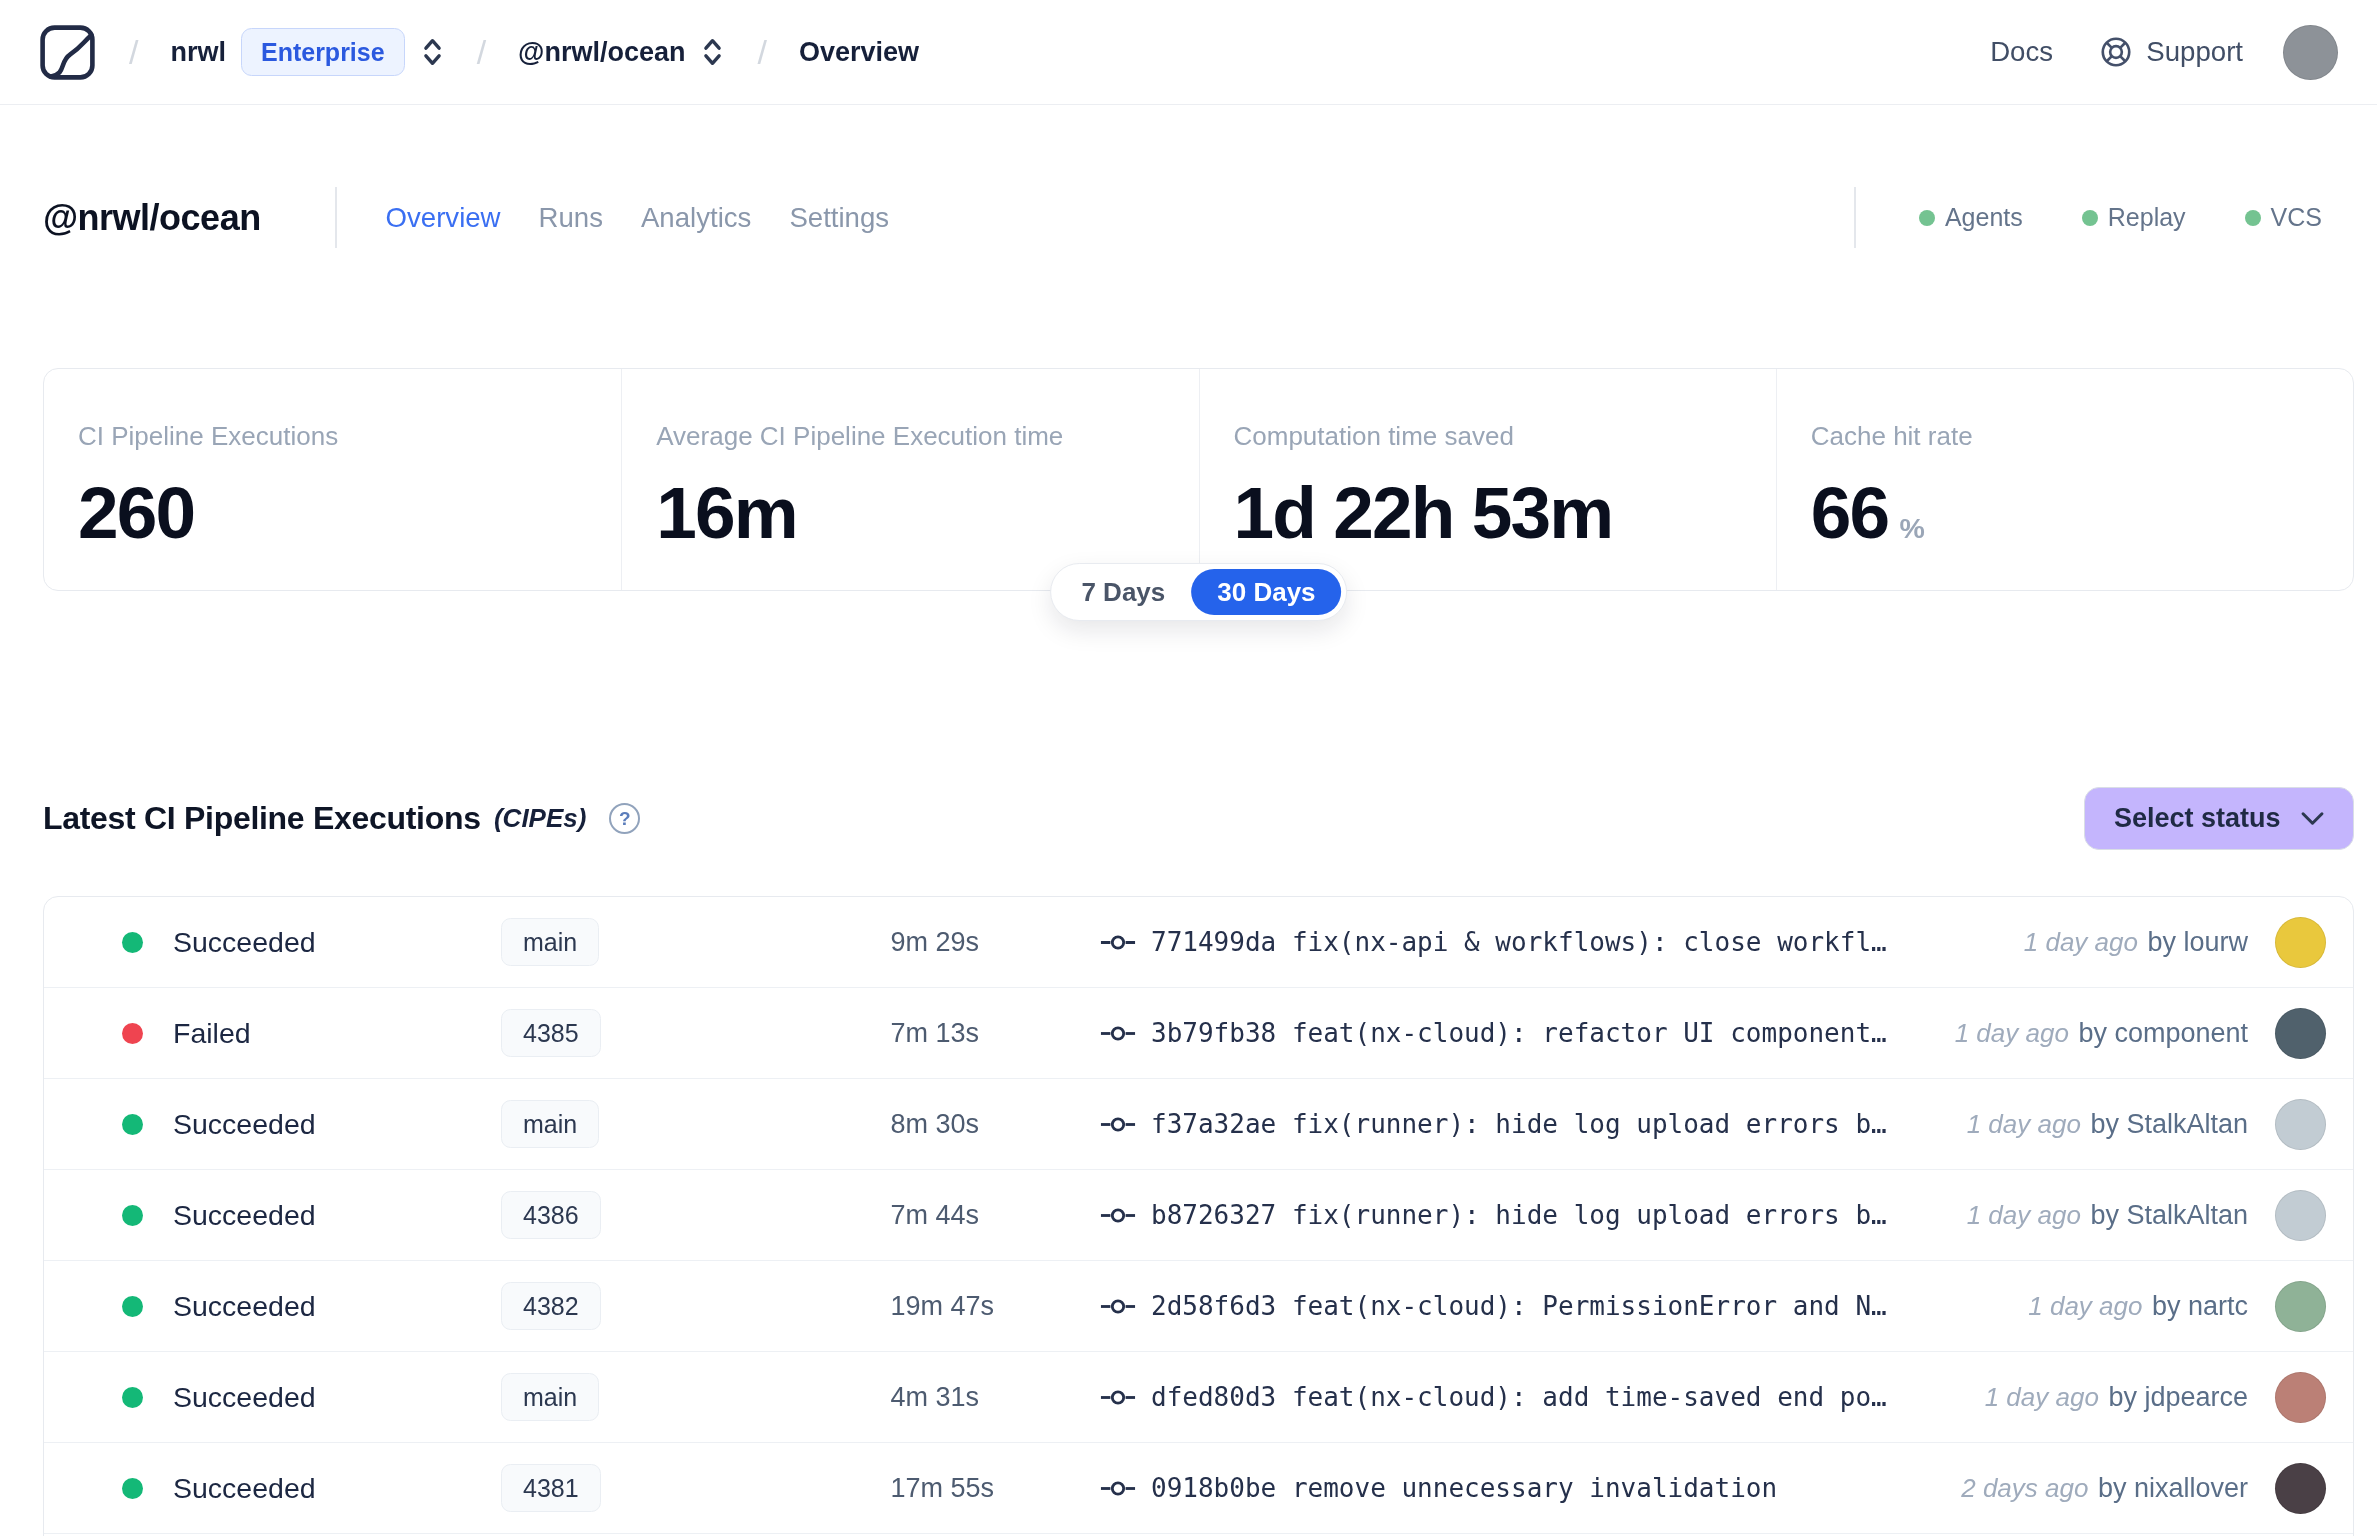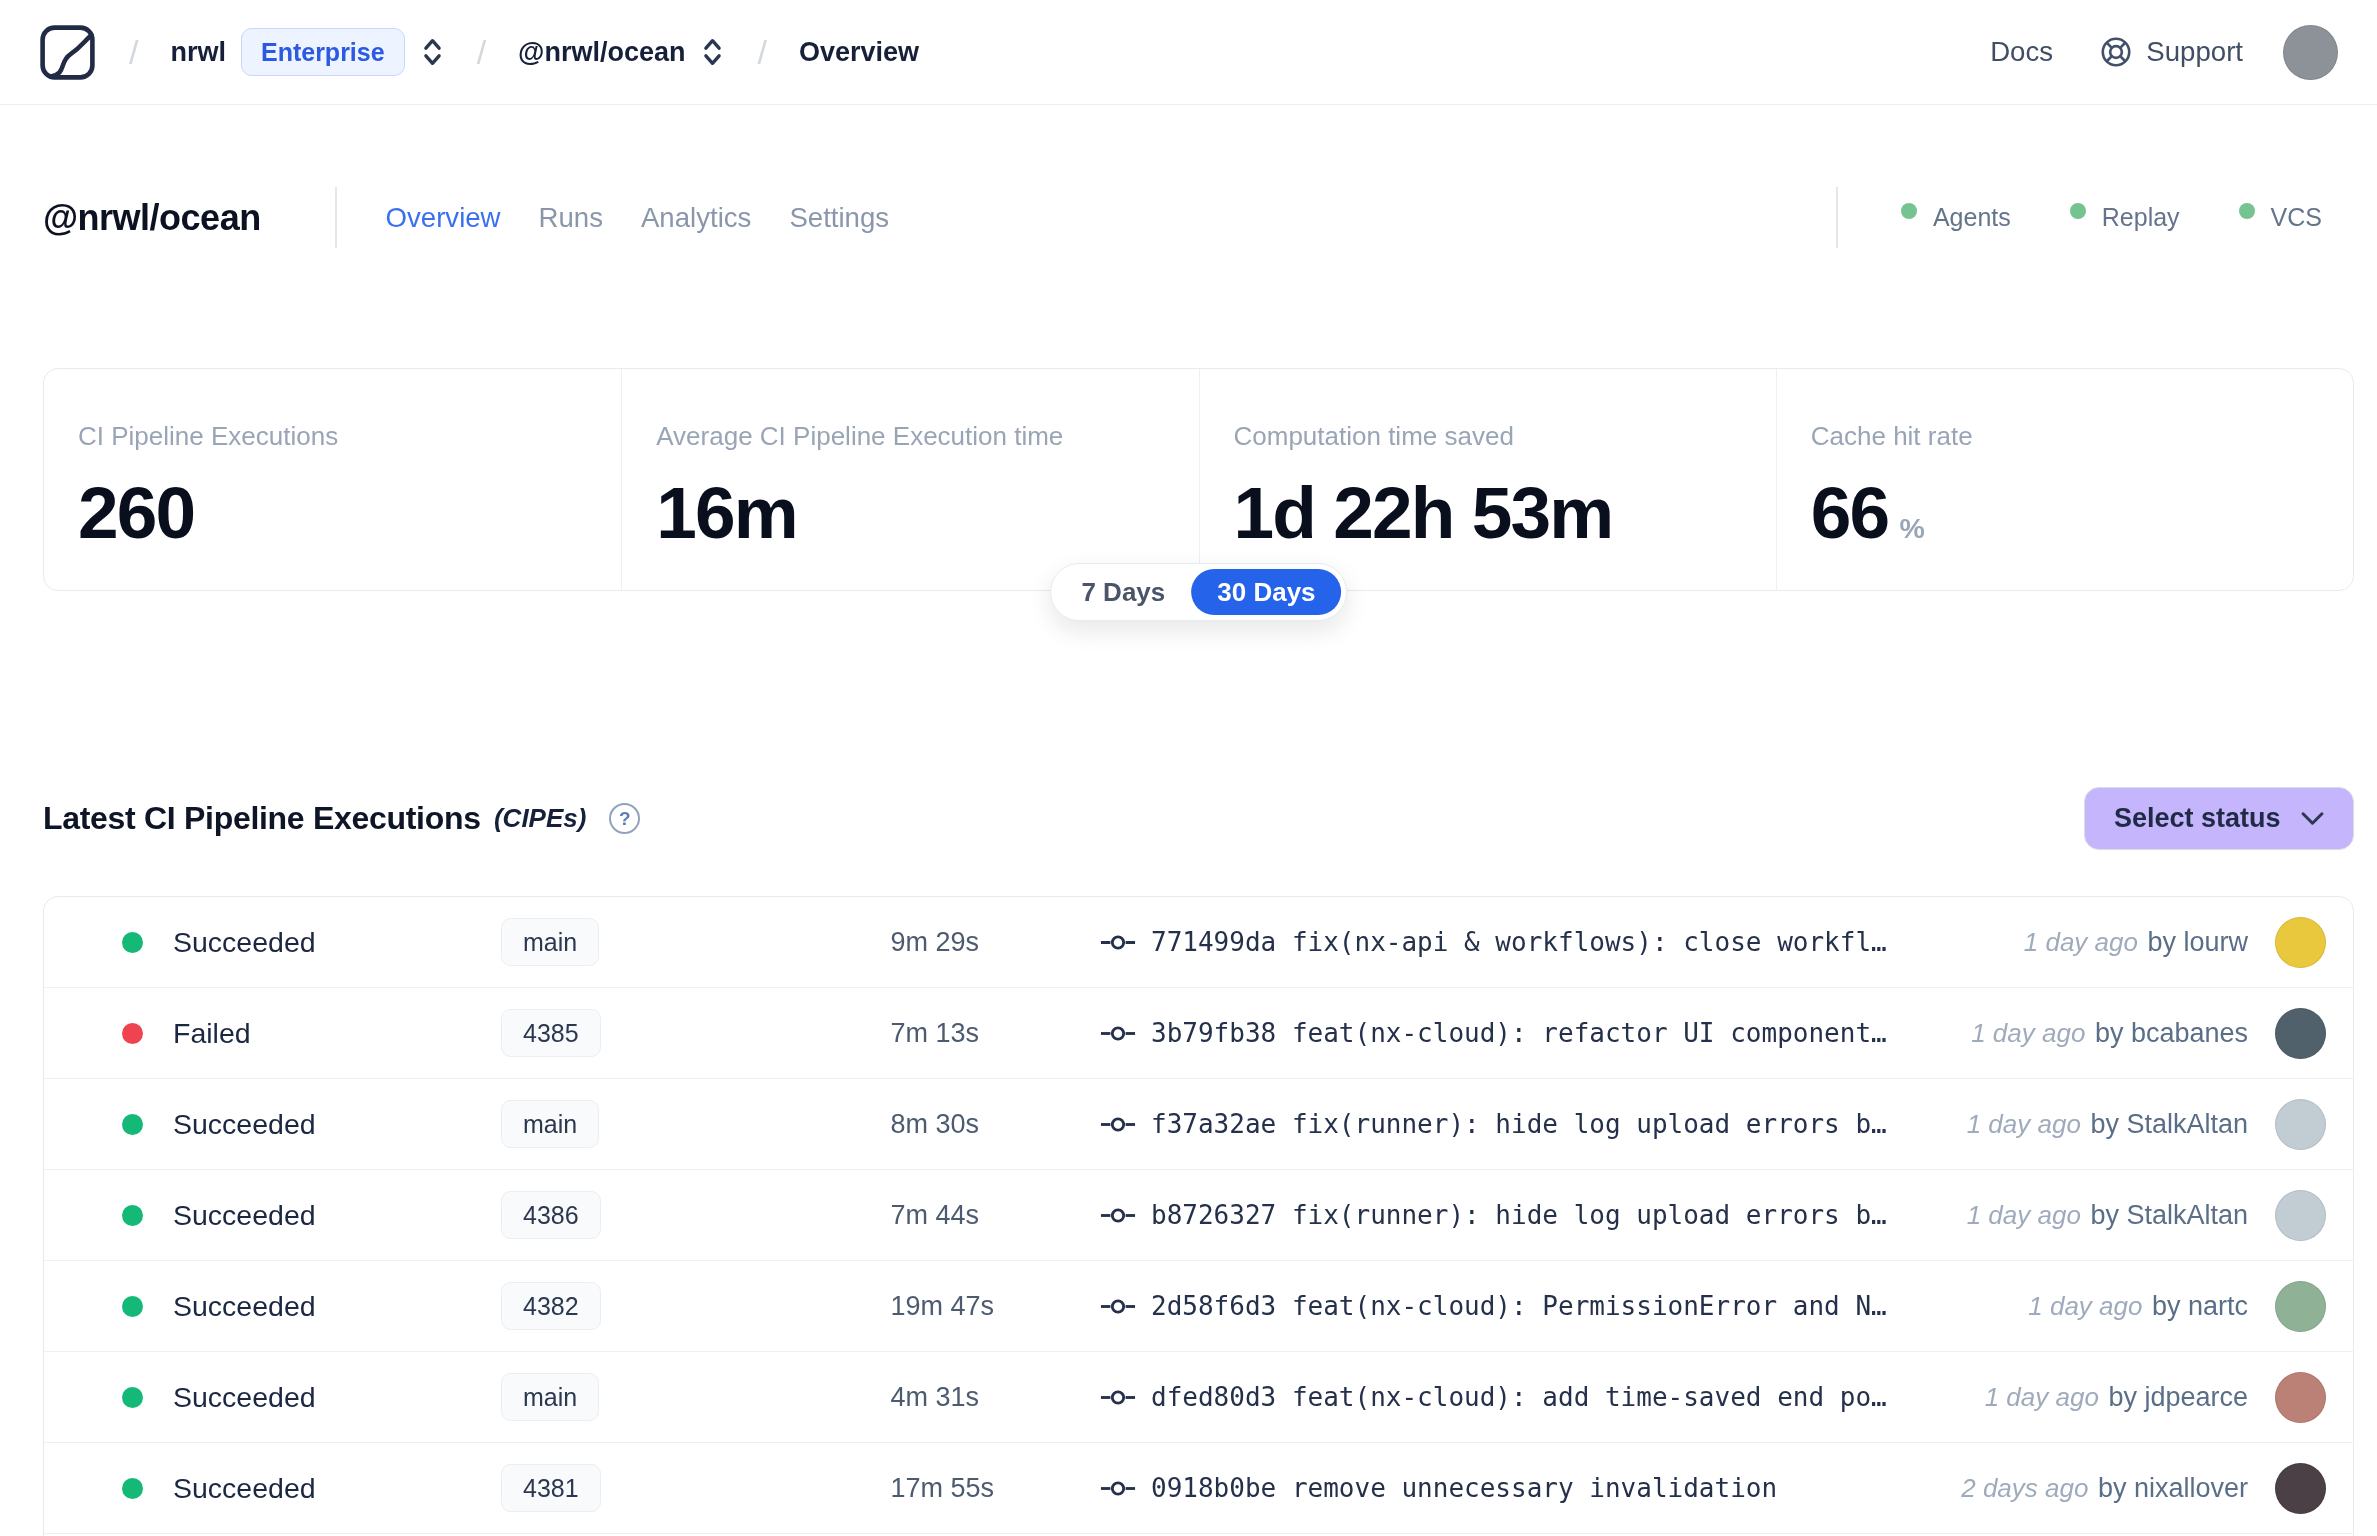--- a/index.html
+++ b/index.html
@@ -28,21 +28,21 @@
   
   .ws-header { display:flex; align-items:center; height:61px; margin:82px 24px 0 43px; }
   .ws-title { font-size:36px; font-weight:700; color:#0c1222; letter-spacing:-0.5px; }
   .vdivider { width:1.9px; height:61px; background:#e4e7ec; }
   .ws-header .vdivider.left { margin:0 49px 0 74px; }
   .tabs { display:flex; align-items:center; gap:38px; }
   .tab { font-size:27.6px; font-weight:500; color:#8a97ab; cursor:pointer; }
   .tab.active { color:var(--tab-active,#3a6ff2); }
   .ws-header .vdivider.right { margin-right:63px; }
   .integrations { display:flex; align-items:center; gap:59px; margin-right:32px; }
-  .integration { display:flex; align-items:flex-start; gap:16px; }
+  .integration { display:flex; align-items:center; gap:10px; }
   .int-dot { width:16px; height:16px; border-radius:50%; background:var(--integration-dot,#74c391); }
   .int-label { font-size:25px; font-weight:500; color:#64748b; }
 
   
   .stats-wrap { position:relative; margin:120px 24px 0 43px; }
   .stats { display:grid; grid-template-columns:1fr 1fr 1fr 1fr; height:223px;
     border:1.9px solid #e7eaef; border-radius:15px; background:#fff; }
   .stat-card { padding:52px 28.5px 0 34px; }
   .stat-card + .stat-card { border-left:1.9px solid #edeff3; }
   .stat-label { font-size:26px; font-weight:500; color:#99a5b6; }
@@ -240,21 +240,21 @@
     <span><span class="branch-badge">4385</span></span>
     <span class="cell-duration">7m 13s</span>
     <span class="cell-commit">
         <svg width="36" height="25" viewBox="0 0 38 26" fill="none" stroke="#25304b" stroke-width="3">
           <line x1="1" y1="13" x2="11" y2="13"></line>
           <circle cx="19" cy="13" r="6"></circle>
           <line x1="27" y1="13" x2="37" y2="13"></line>
         </svg>
         <span class="commit-text">3b79fb38 feat(nx-cloud): refactor UI component…</span>
       </span>
-    <span class="cell-meta"><span class="meta-time">1 day ago</span><span class="meta-author">by bcabanes</span></span>
+    <span class="cell-meta"><span class="meta-time">1 day ago</span><span class="meta-author">by component</span></span>
     <span class="row-avatar" style="background: rgb(80, 97, 108);"></span>
   </div>
 
   <div class="cipe-row">
     <span class="cell-status">
         <span class="status-dot" style="background: rgb(20, 184, 119);"></span>
         <span class="status-label">Succeeded</span>
       </span>
     <span><span class="branch-badge">main</span></span>
     <span class="cell-duration">8m 30s</span>

